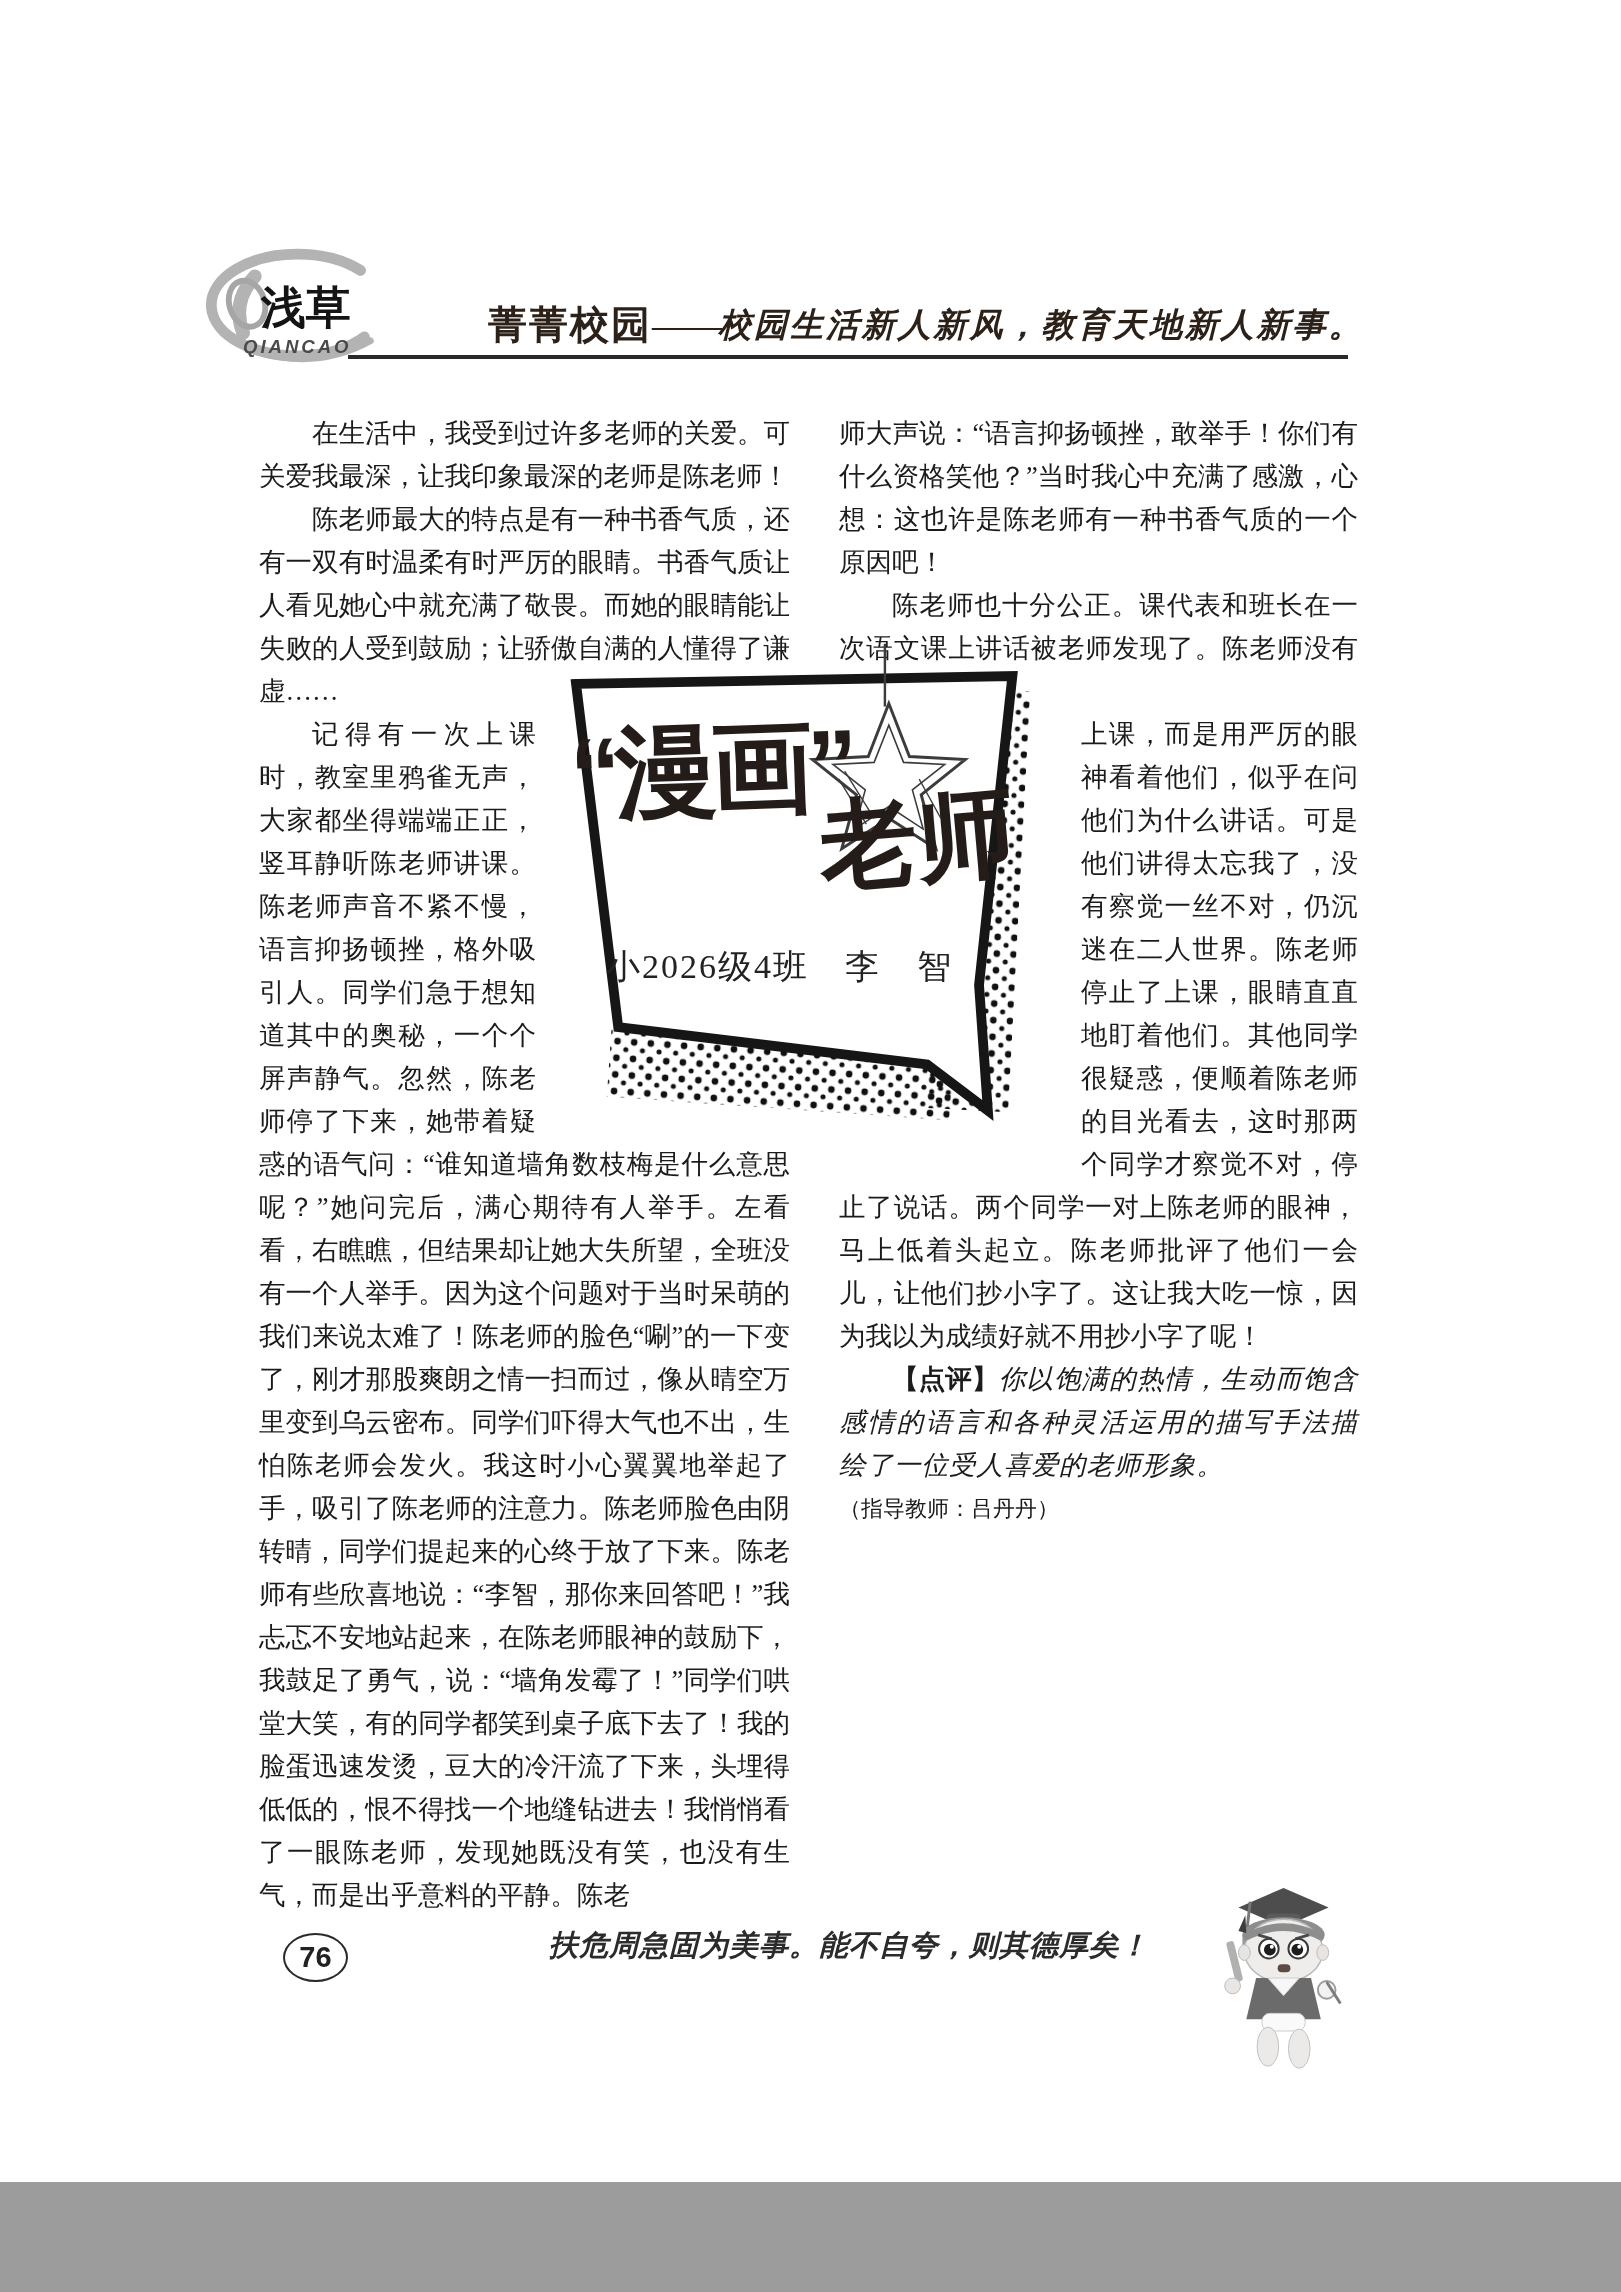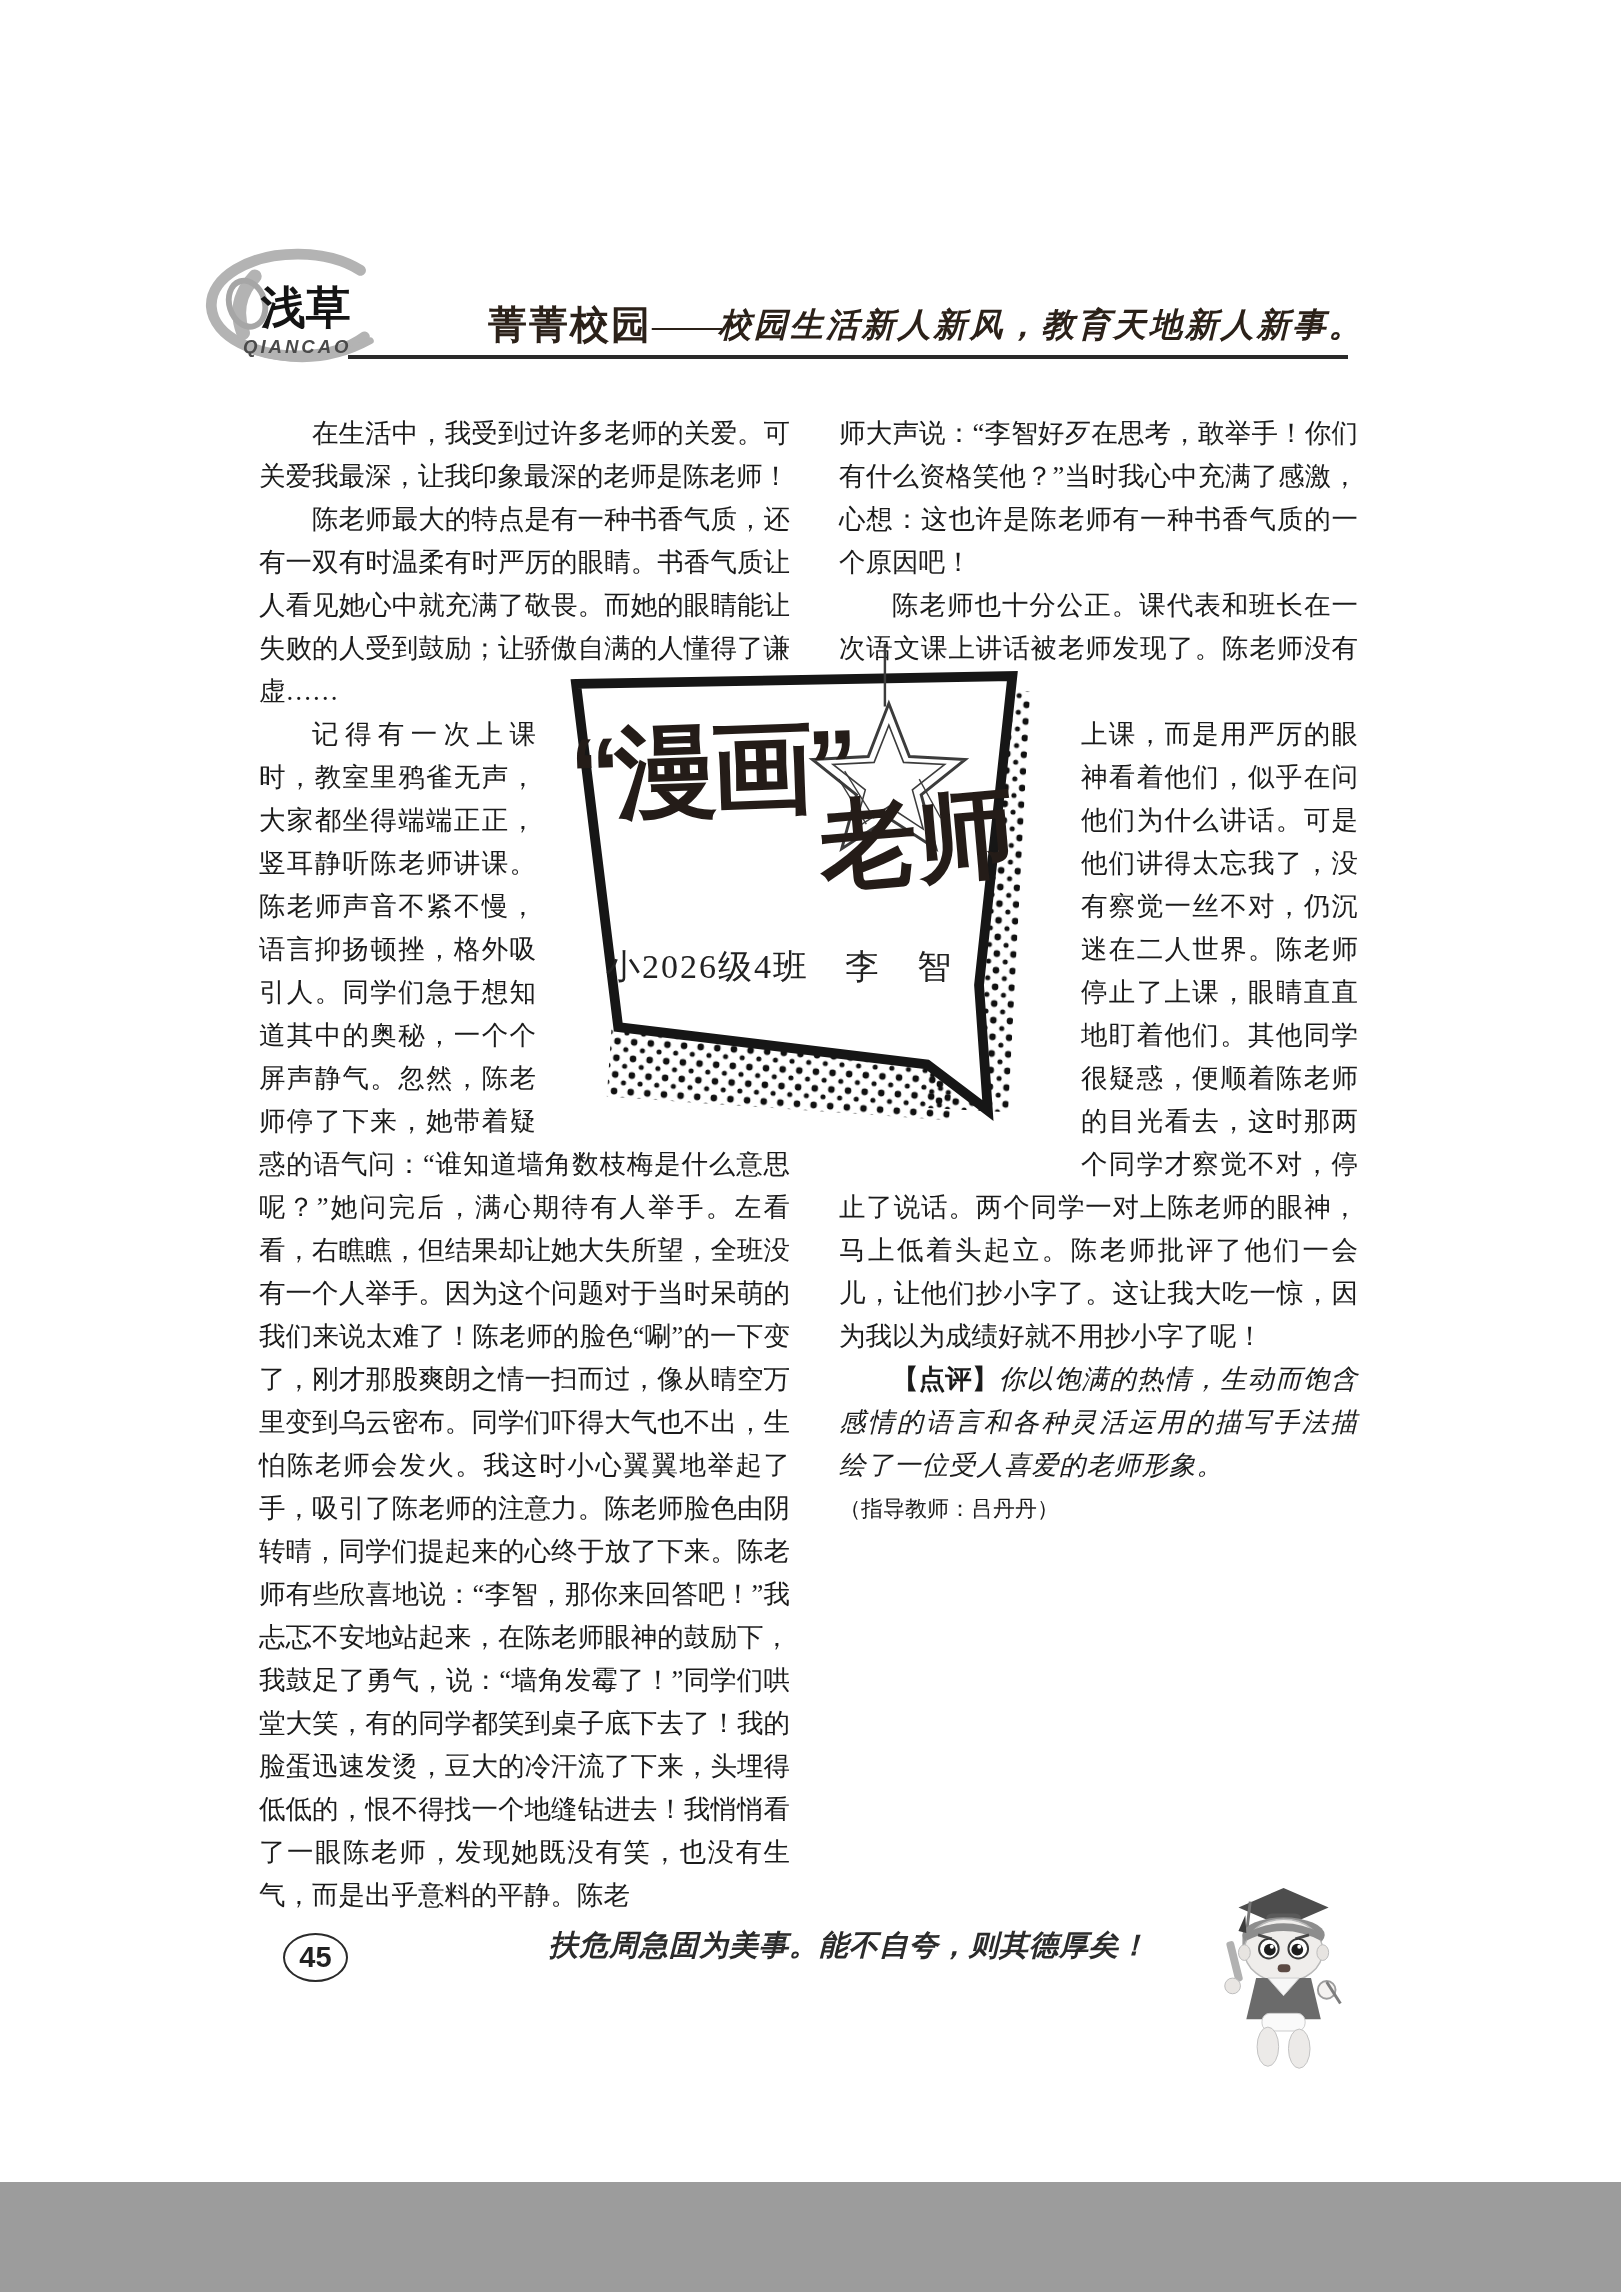--- a/index.html
+++ b/index.html
@@ -89,21 +89,21 @@
   </div>
   <div class="header-rule"></div>
 
   <div class="col col-left">
     <p class="par indent">在生活中，我受到过许多老师的关爱。可关爱我最深，让我印象最深的老师是陈老师！</p>
     <p class="par indent">陈老师最大的特点是有一种书香气质，还有一双有时温柔有时严厉的眼睛。书香气质让人看见她心中就充满了敬畏。而她的眼睛能让失败的人受到鼓励；让骄傲自满的人懂得了谦虚……</p>
     <p class="par indent"><span class="fl-r"></span><span>记得有一次上课时，教室里鸦雀无声，大家都坐得端端正正，竖耳静听陈老师讲课。陈老师声音不紧不慢，语言抑扬顿挫，格外吸引人。同学们急于想知道其中的奥秘，一个个屏声静气。忽然，陈老师停了下来，她带着疑惑的语气问：“谁知道墙角数枝梅是什么意思呢？”她问完后，满心期待有人举手。左看看，右瞧瞧，但结果却让她大失所望，全班没有一个人举手。因为这个问题对于当时呆萌的我们来说太难了！陈老师的脸色“唰”的一下变了，刚才那股爽朗之情一扫而过，像从晴空万里变到乌云密布。同学们吓得大气也不出，生怕陈老师会发火。我这时小心翼翼地举起了手，吸引了陈老师的注意力。陈老师脸色由阴转晴，同学们提起来的心终于放了下来。陈老师有些欣喜地说：“李智，那你来回答吧！”我忐忑不安地站起来，在陈老师眼神的鼓励下，我鼓足了勇气，说：“墙角发霉了！”同学们哄堂大笑，有的同学都笑到桌子底下去了！我的脸蛋迅速发烫，豆大的冷汗流了下来，头埋得低低的，恨不得找一个地缝钻进去！我悄悄看了一眼陈老师，发现她既没有笑，也没有生气，而是出乎意料的平静。陈老</span></p>
   </div>
 
   <div class="col col-right">
-    <p class="par">师大声说：“李智好歹在思考，敢举手！你们有什么资格笑他？”当时我心中充满了感激，心想：这也许是陈老师有一种书香气质的一个原因吧！</p>
+    <p class="par">师大声说：“语言抑扬顿挫，敢举手！你们有什么资格笑他？”当时我心中充满了感激，心想：这也许是陈老师有一种书香气质的一个原因吧！</p>
     <p class="par indent">陈老师也十分公正。课代表和班长在一次语文课上讲话被老师发现了。陈老师没有停止</p>
     <p class="par"><span class="fl-l"></span><span>上课，而是用严厉的眼神看着他们，似乎在问他们为什么讲话。可是他们讲得太忘我了，没有察觉一丝不对，仍沉迷在二人世界。陈老师停止了上课，眼睛直直地盯着他们。其他同学很疑惑，便顺着陈老师的目光看去，这时那两个同学才察觉不对，停止了说话。两个同学一对上陈老师的眼神，马上低着头起立。陈老师批评了他们一会儿，让他们抄小字了。这让我大吃一惊，因为我以为成绩好就不用抄小字了呢！</span></p>
     <p class="par indent comment"><span class="lbl">【点评】</span><span class="txt">你以饱满的热情，生动而饱含感情的语言和各种灵活运用的描写手法描绘了一位受人喜爱的老师形象。</span></p>
     <p class="par advisor">（指导教师：吕丹丹）</p>
   </div>
 
   <div class="bubble">
     <svg width="502" height="502" viewBox="0 0 512 512">
       <defs>
         <pattern id="dots" width="17" height="17" patternUnits="userSpaceOnUse">
@@ -124,21 +124,21 @@
         <line x1="316" y1="150" x2="344" y2="196" stroke-width="1.4"></line>
         <line x1="322" y1="142" x2="352" y2="190" stroke-width="1.4"></line>
         <line x1="398" y1="150" x2="420" y2="190" stroke-width="1.4"></line>
       </g>
     </svg>
     <div class="bubble-title-q">“漫画”</div>
     <div class="bubble-title-r">老师</div>
     <div class="bubble-byline">小2026级4班　李　智</div>
   </div>
 
-  <div class="page-num">45</div>
+  <div class="page-num">76</div>
   <div class="footer-quote">扶危周急固为美事。能不自夸，则其德厚矣！</div>
 
   <div class="mascot">
     <svg width="147" height="196" viewBox="0 0 150 200">
 
       <polygon points="72,4 118,24 72,44 26,24" fill="#4d4d4d"></polygon>
       <rect x="54" y="30" width="36" height="16" rx="6" fill="#5a5a5a"></rect>
       <line x1="38" y1="18" x2="34" y2="52" stroke="#777" stroke-width="3"></line>
       <rect x="30" y="50" width="9" height="16" rx="3" fill="#9a9a9a"></rect>
 

